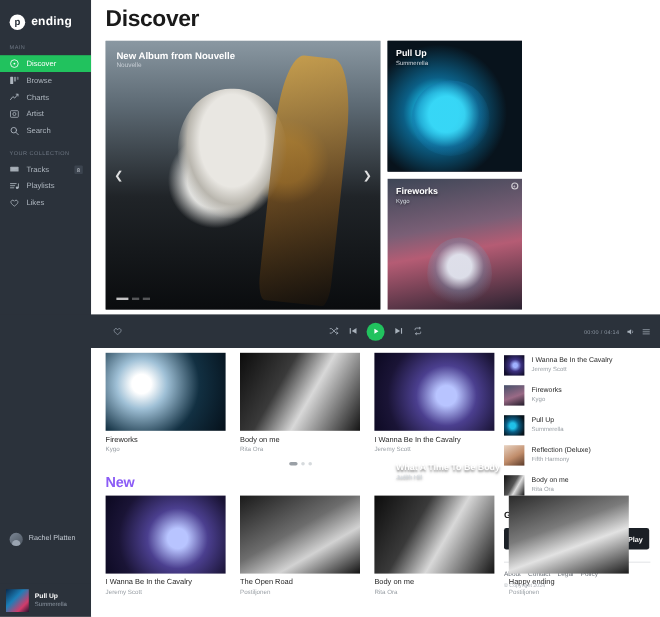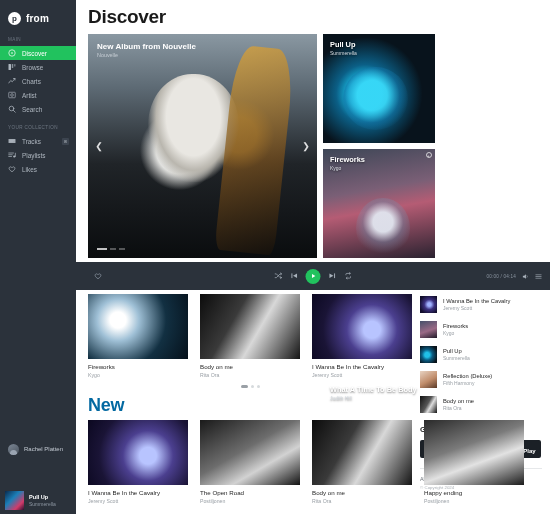--- a/index.html
+++ b/index.html
@@ -208,21 +208,21 @@
   .a-body{background:linear-gradient(120deg,#0c0c0c 0%, #3a3a3a 35%, #d8d8d8 58%, #141414 100%);}
   .a-cavalry{background:radial-gradient(circle at 60% 55%, #b8c4ff 0 12%, #4b3f8f 36%, #1a1436 70%, #0b0820 100%);}
   .a-openroad{background:linear-gradient(150deg,#1a1a1a 0%, #6d6d6d 45%, #d2d2d2 68%, #111 100%);}
   .a-happy{background:linear-gradient(160deg,#2a2a2a 0%, #7b7b7b 40%, #e2e2e2 62%, #1b1b1b 100%);}
 
   .dots { display: flex; gap: 3px; justify-content: center; margin-top: 7px; align-items:center;}
   .dot { width: 3px; height: 3px; border-radius: 50%; background: #d6dadd; }
   .dot.active { width: 7px; border-radius: 2px; background: #9aa0a6; }
 
   .section-title {
-    font-size: 18px; font-weight: bold; color: #0369a1; margin-top: 7px; letter-spacing: -.2px;
+    font-size: 12px; font-weight: bold; color: #8b5cf6; margin-top: 7px; letter-spacing: -.2px;
   }
 
   
   .rail { width: 138px; flex: 0 0 138px; padding: 2px 8px 0 8px; }
   .rail-item { display: flex; align-items: center; gap: 6px; height: 25px; }
   .rail-art { width: 17px; height: 17px; flex: 0 0 17px; }
   .rail-meta { display: flex; flex-direction: column; gap: 1px; }
   .rail-title { font-size: 5.8px; color: #1f1f1f; }
   .rail-sub { font-size: 5px; color: #9aa0a6; }
   .r-cav{background:radial-gradient(circle at 55% 50%, #9fb0ff 0 14%, #3c3180 40%, #120e2c 80%);}
@@ -248,21 +248,21 @@
   .copyright { font-size: 4.4px; color: #aab0b6; margin-top: 3px; }
 </style>
 </head>
 <body>
 
 <div class="app">
 
   <aside class="sidebar">
     <div class="brand">
       <span class="brand-mark">p</span>
-      <span class="brand-text">from</span>
+      <span class="brand-text">ending</span>
     </div>
 
     <div class="nav-section-label">Main</div>
 
     <div class="nav-item active">
       <span class="nav-ico">
         <svg viewBox="0 0 16 16" fill="none" stroke="currentColor" stroke-width="1.4">
             <circle cx="8" cy="8" r="6.4"></circle>
             <circle cx="8" cy="8" r="1.6" fill="currentColor" stroke="none"></circle>
           </svg>

